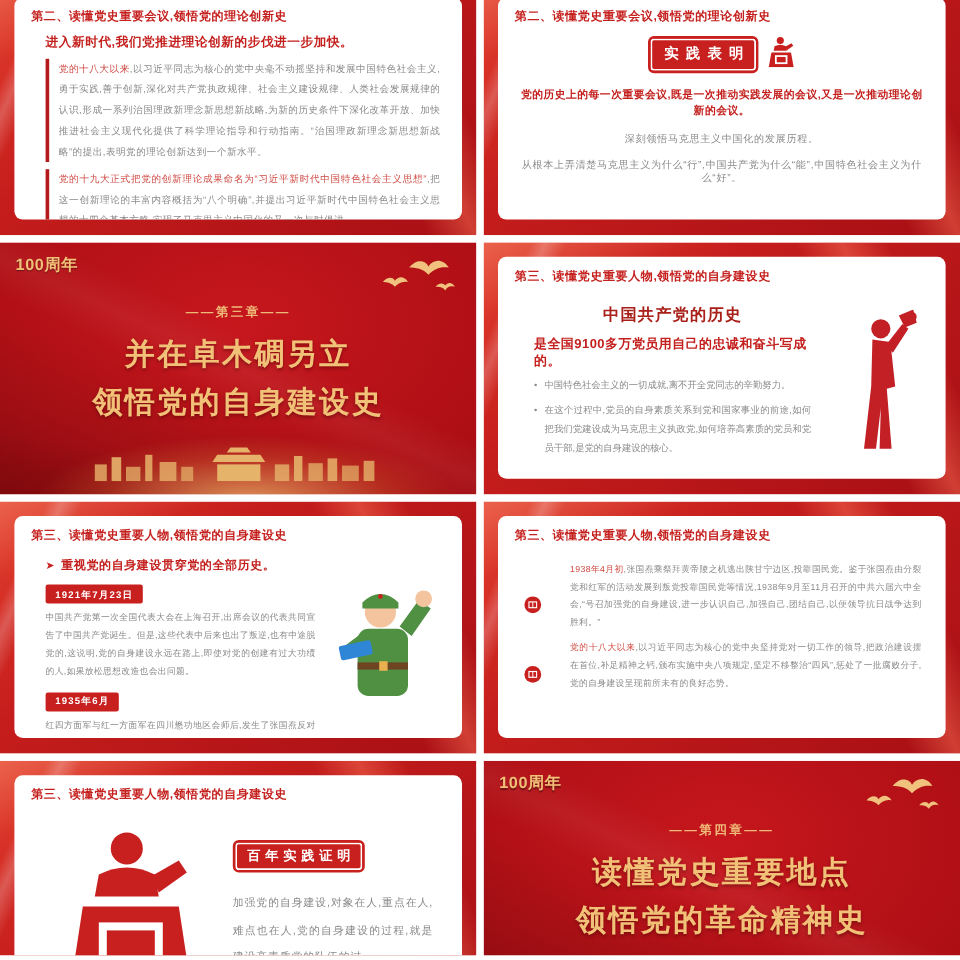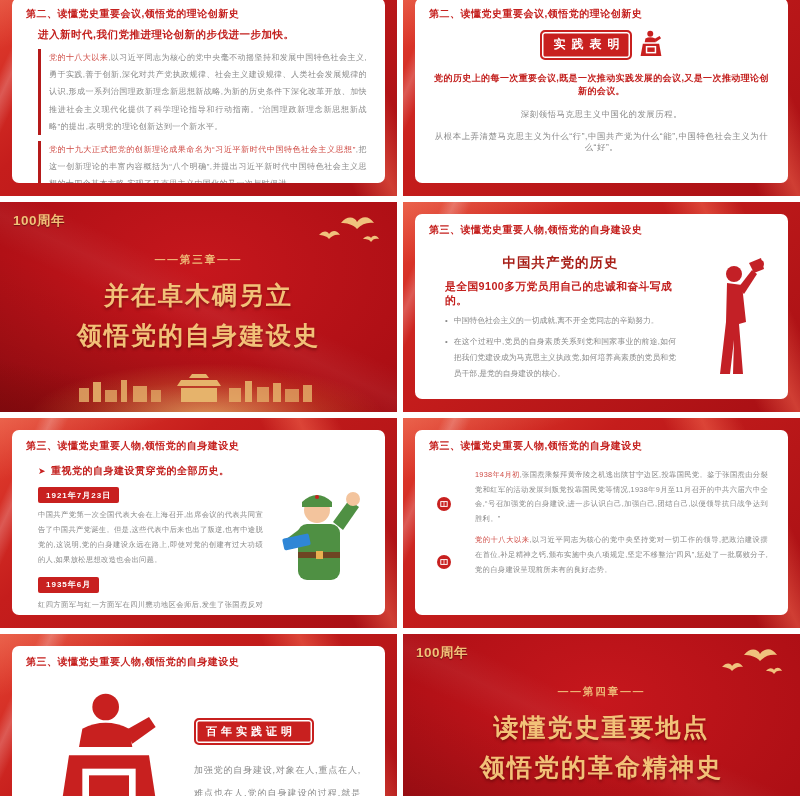--- a/index.html
+++ b/index.html
@@ -57,21 +57,21 @@
   
   .s6-body{position:absolute;top:38px;left:22px;right:20px;}
   .s6-item{display:flex;gap:24px;margin-bottom:7px;align-items:center;}
   .s6-ico{flex:0 0 14px;height:14px;border-radius:50%;background:#c8201f;display:flex;align-items:center;justify-content:center;margin-top:13px;}
   .s6-text{font-size:7.3px;color:#8a8a8a;line-height:2.0;letter-spacing:.3px;text-align:justify;}
 
   
   .s7-body{position:absolute;top:46px;left:38px;right:24px;display:flex;gap:26px;}
   .s7-icon{flex:0 0 118px;}
   .s7-right{flex:1;padding-top:8px;}
-  .badge-md{font-size:11px;letter-spacing:4px;padding:4px 16px 4px 10px;margin-top:18px;}
+  .badge-md{font-size:11px;letter-spacing:4px;padding:4px 6px 4px 10px;}
   .s7-text{font-size:9px;color:#8a8a8a;line-height:2.5;letter-spacing:.8px;margin-top:14px;text-align:justify;}
 
   
   .slide--chapter{background:radial-gradient(120% 150% at 50% 32%,#c6171d 0%,#ae0f15 48%,#8d080e 100%);}
   .slide--chapter::before{content:"";position:absolute;inset:0;pointer-events:none;background:
     linear-gradient(25deg,transparent 42%,rgba(255,255,255,.05) 50%,transparent 58%),
     linear-gradient(200deg,transparent 55%,rgba(0,0,0,.18) 100%);}
   .silk{position:absolute;left:0;right:0;bottom:0;height:62px;pointer-events:none;background:
     radial-gradient(62% 120% at 52% 108%,rgba(244,188,110,.75) 0%,rgba(222,120,60,.28) 48%,rgba(200,60,40,0) 72%),
     linear-gradient(10deg,rgba(120,8,10,.55) 0%,transparent 40%);}

